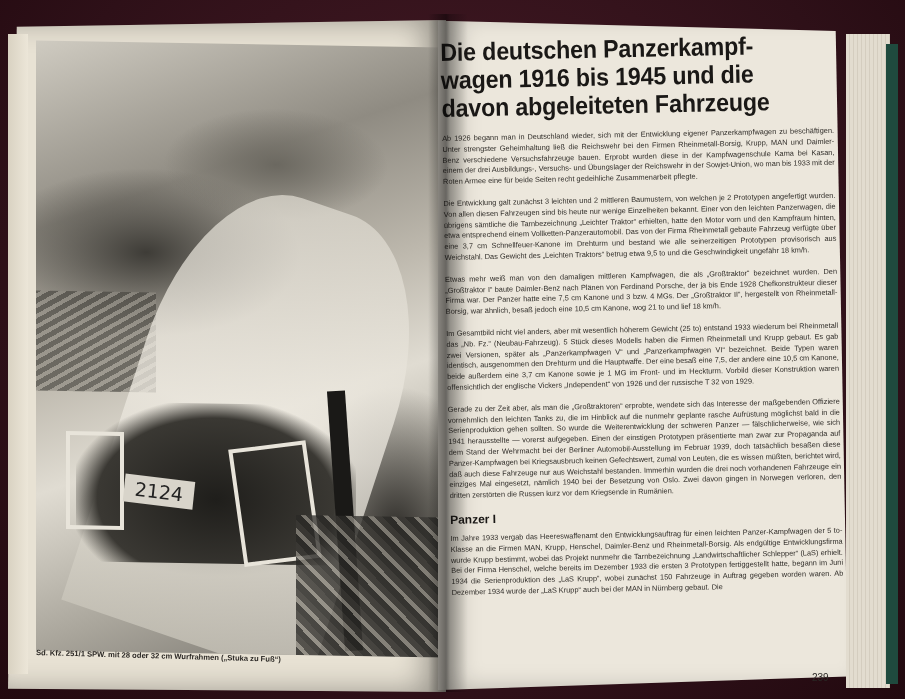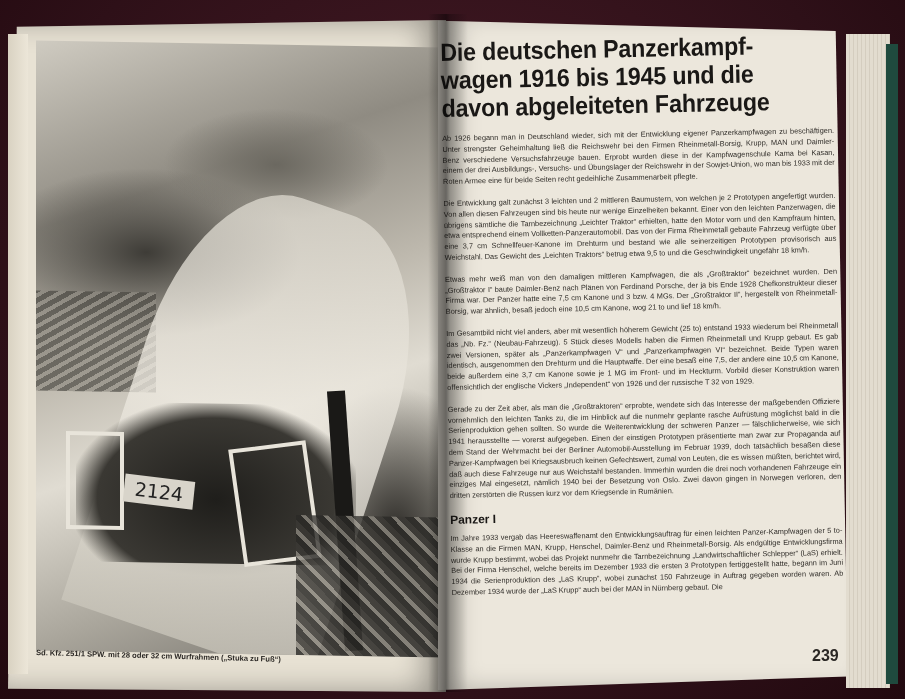--- a/index.html
+++ b/index.html
@@ -38,21 +38,21 @@
   .right-page{position:absolute;left:430px;top:0;width:410px;height:676px;background:#ece7dc;
     clip-path:polygon(0% 1%,97% 2.5%,100% 98%,0% 100%);
     box-shadow:inset 18px 0 24px rgba(0,0,0,0.25);}
   .page-stack{position:absolute;left:838px;top:20px;width:44px;height:654px;
     background:repeating-linear-gradient(90deg,#e2dccf 0 3px,#d4cdbf 3px 4px);}
   .cover-edge{position:absolute;left:878px;top:30px;width:12px;height:640px;background:#1f4a3e;}
   .content{position:absolute;left:440px;top:38px;width:392px;transform:rotate(-1.2deg);transform-origin:left top;color:#2a2724;}
   .title{font-family:"Liberation Sans",sans-serif;font-weight:bold;font-size:25px;line-height:28px;letter-spacing:-0.2px;margin:0 0 12px 0;transform:scaleX(0.93);transform-origin:left;color:#1a1816;}
   .para{font-size:7.4px;line-height:10.8px;margin:0 0 11px 0;text-align:justify;color:#2f2c28;}
   .subhead{font-size:12px;font-weight:bold;margin:6px 0 7px 0;color:#1a1816;}
-  .page-number{position:absolute;left:812px;top:647px;font-size:16px;font-weight:bold;color:#2a2724;}
+  .page-number{position:absolute;left:812px;top:672px;font-size:10px;font-weight:normal;color:#2a2724;}
 </style>
 </head>
 <body>
 
 <div class="backdrop"></div>
 
 <div class="book">
   <div class="left-page"></div>
   <div class="left-edge"></div>
 

